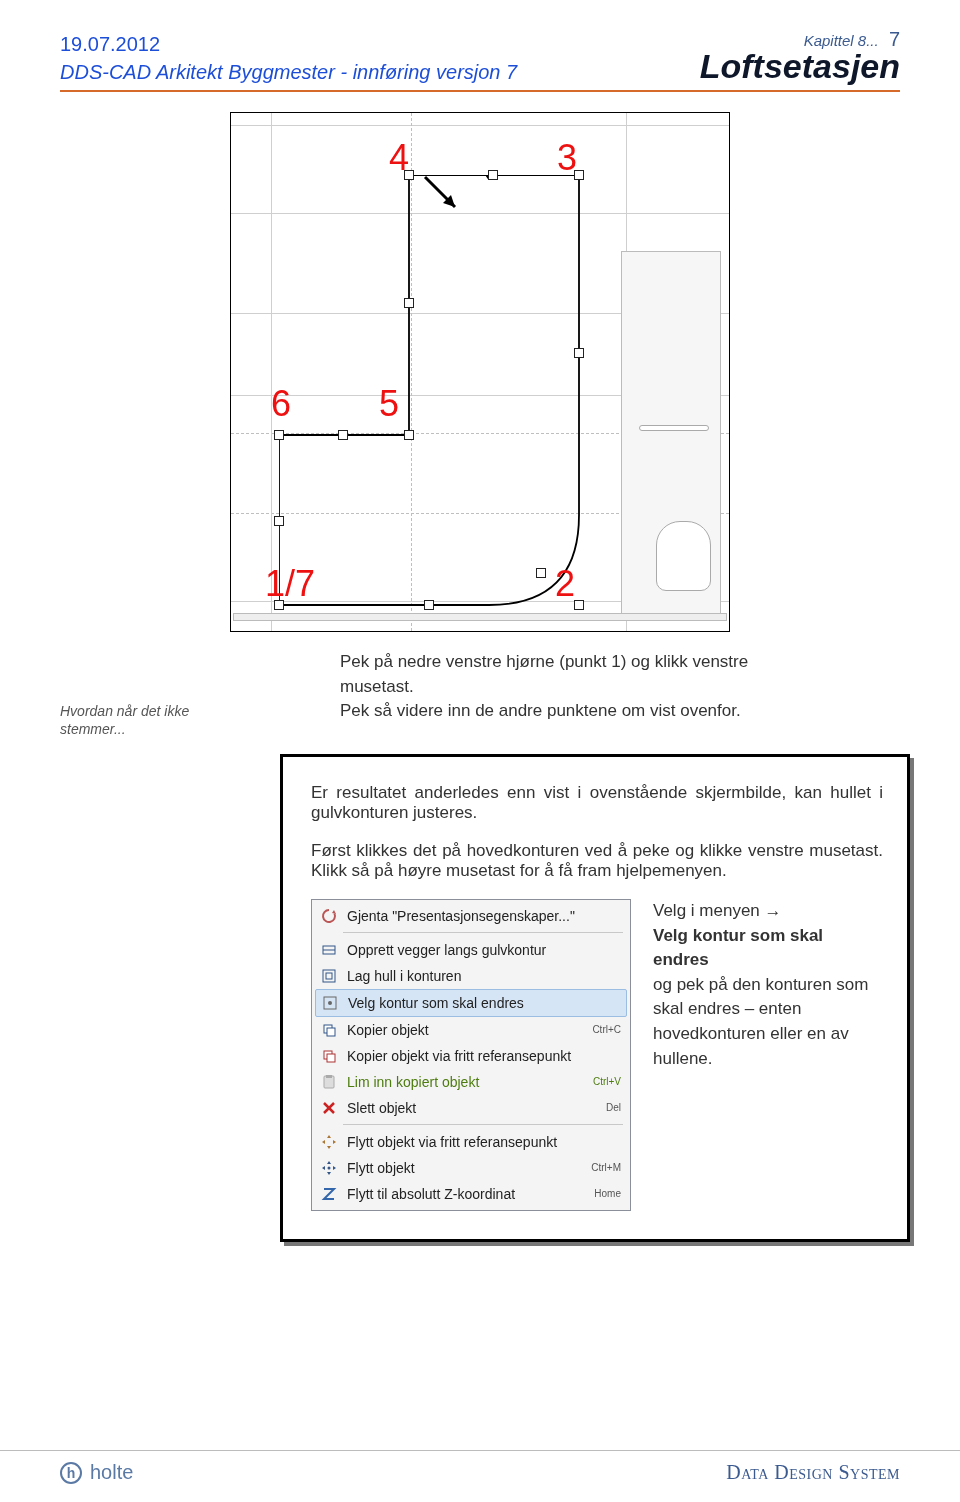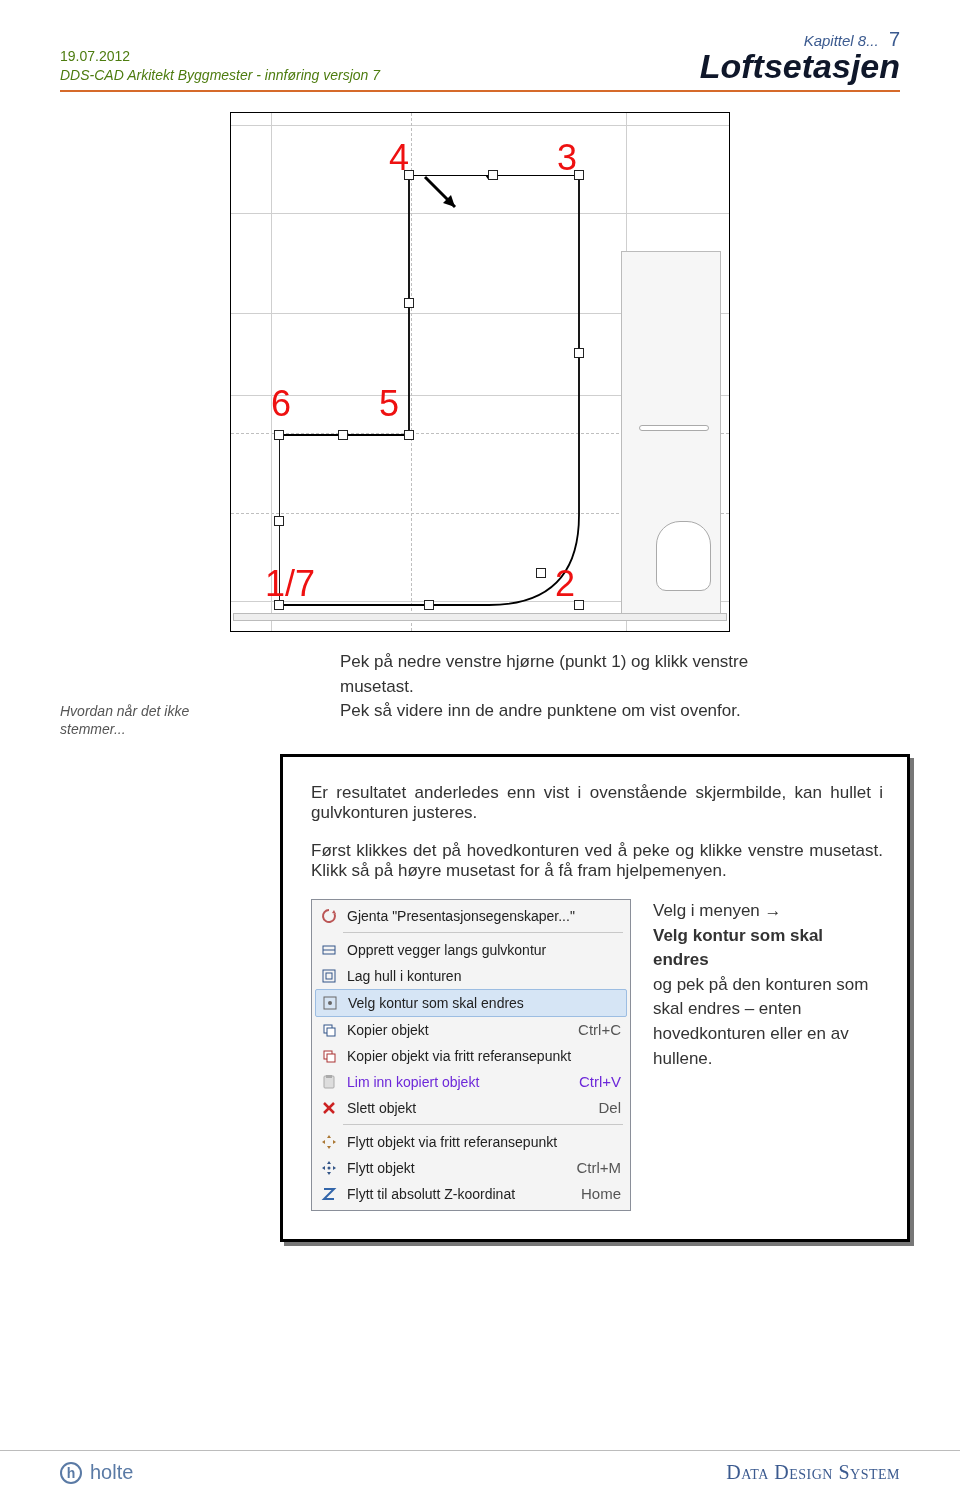--- a/index.html
+++ b/index.html
@@ -14,21 +14,21 @@
   .page {
     padding: 28px 60px 40px 60px;
     position: relative;
     height: 100%;
   }
   .header {
     display: flex;
     justify-content: space-between;
     align-items: flex-end;
   }
-  .header-left { color: #4d7c0f; font-size: 14px; line-height: 1.4; }
+  .header-left { color: #1d4ed8; font-size: 20px; line-height: 1.4; }
   .header-left .date { }
   .header-left .subtitle { font-style: italic; }
   .header-right { text-align: right; color: #3b5a8f; }
   .chapter { font-style: italic; font-size: 15px; }
   .chapter .pnum { font-size: 20px; font-style: normal; font-weight: 400; margin-left: 6px; }
   .pagetitle { font-weight: 700; font-size: 34px; color: #0f172a; font-style: italic; margin-top: -4px;}
   .hr {
     height: 2px;
     background: linear-gradient(to right, #d66a2a 0%, #d66a2a 100%);
     margin-top: 4px;
@@ -149,22 +149,22 @@
     height:8px; padding:0 4px;
   }
   .ctxmenu .row.sep hr {
     border:none; border-top:1px solid #c8c8c8; width:100%; margin-left:24px;
   }
   .ctxmenu .row.highlight { background:#d6e5f5; border:1px solid #9cbde2; border-radius:2px; height:28px;}
   .ctxmenu .row .ico {
     width:20px; height:20px; display:flex; align-items:center; justify-content:center; flex-shrink:0;
   }
   .ctxmenu .row .lbl { flex:1; white-space:nowrap; overflow:hidden; text-overflow:ellipsis; }
-  .ctxmenu .row .sc { color:#555; font-size:15px; }
-  .ctxmenu .row.dis .lbl, .ctxmenu .row.dis .sc { color:#6d28d9; }
+  .ctxmenu .row .sc { color:#555; font-size:10px; }
+  .ctxmenu .row.dis .lbl, .ctxmenu .row.dis .sc { color:#4d7c0f; }
 
   
   .footer {
     position:absolute; left:0; right:0; bottom:18px;
     border-top:1px solid #bcbcbc;
     padding: 10px 60px 0 60px;
     display:flex; justify-content:space-between; align-items:center;
   }
   .brand-left { display:flex; align-items:center; gap:8px; color:#5a7aa5; font-size:20px;}
   .brand-left .hcirc {

